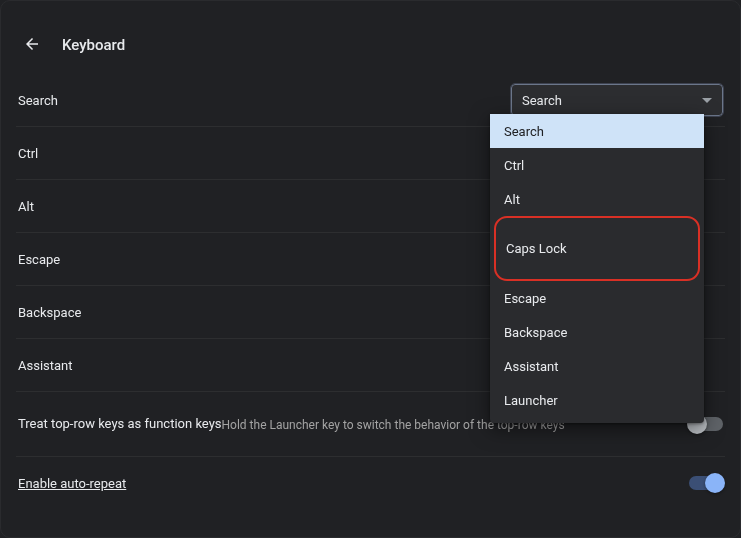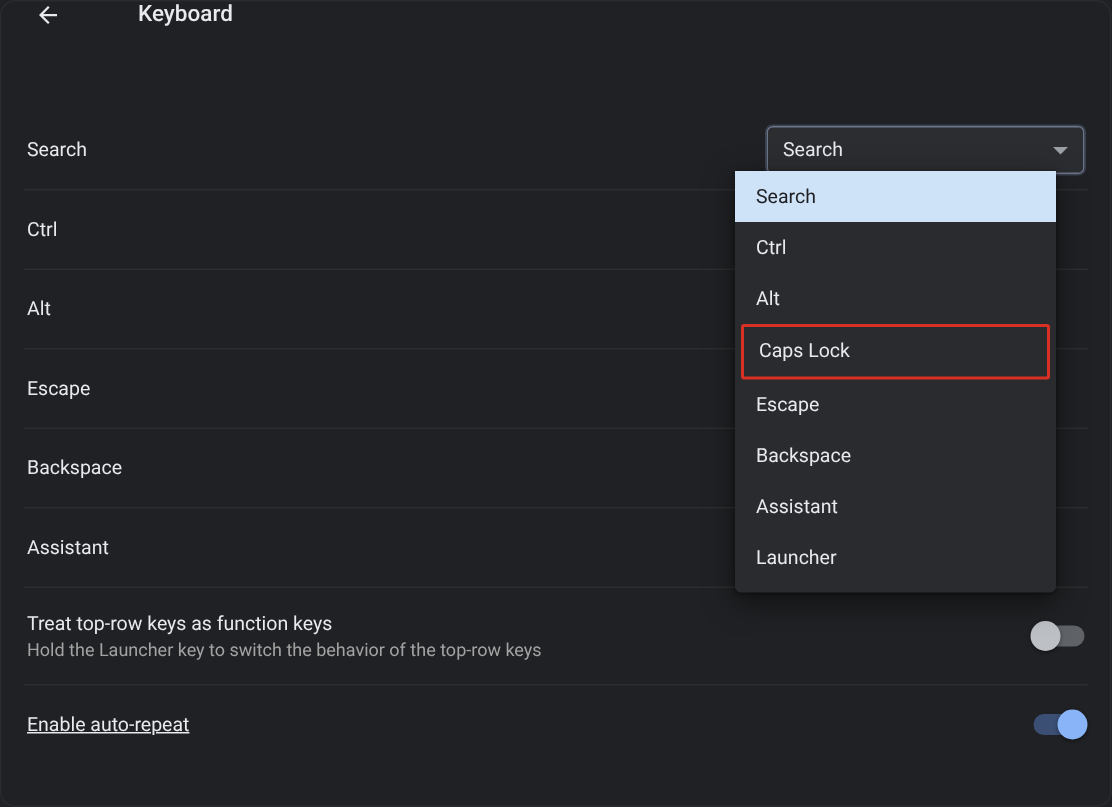--- a/index.html
+++ b/index.html
@@ -8,24 +8,23 @@
     width: 741px;
     height: 538px;
     background: #202124;
     font-family: Roboto, "Segoe UI", Arial, sans-serif;
     color: #e8eaed;
     overflow: hidden;
     -webkit-font-smoothing: antialiased;
   }
   .header {
     display: flex;
-    align-items: flex-start;
+    align-items: flex-end;
     height: 54px;
     padding-left: 22px;
-    gap: 30px;
   }
   .back-icon {
     width: 20px;
     height: 20px;
     display: inline-flex;
     align-items: center;
     justify-content: center;
     margin-right: 20px;
     cursor: pointer;
   }
@@ -50,21 +49,21 @@
     font-size: 13px;
     color: #e8eaed;
   }
   .row-sub {
     font-size: 12px;
     color: #a3a3a3;
     margin-top: 2px;
   }
   .row-text-block {
     display: flex;
-    flex-direction: column;
+    flex-direction: row;
     justify-content: center;
     padding: 10px 0;
   }
   .row-spacer { flex: 1; }
   
   .select-trigger {
     width: 212px;
     height: 32px;
     background: #2c2d30;
     border: 1px solid #6b768a;
@@ -105,24 +104,24 @@
     font-size: 13px;
     color: #e8eaed;
     cursor: pointer;
   }
   .dropdown-item.selected {
     background: #cfe3f8;
     color: #202124;
   }
   .dropdown-item.highlight-box {
     border: 2.5px solid #d93025;
-    border-radius: 2px;
+    border-radius: 13px;
     height: 29px;
     margin: 0 4px 0 4px;
-    padding: 2px 10px;
+    padding: 16px 10px;
   }
   
   .toggle {
     width: 34px;
     height: 14px;
     background: #5f6368;
     border-radius: 7px;
     position: relative;
     cursor: pointer;
     flex-shrink: 0;

